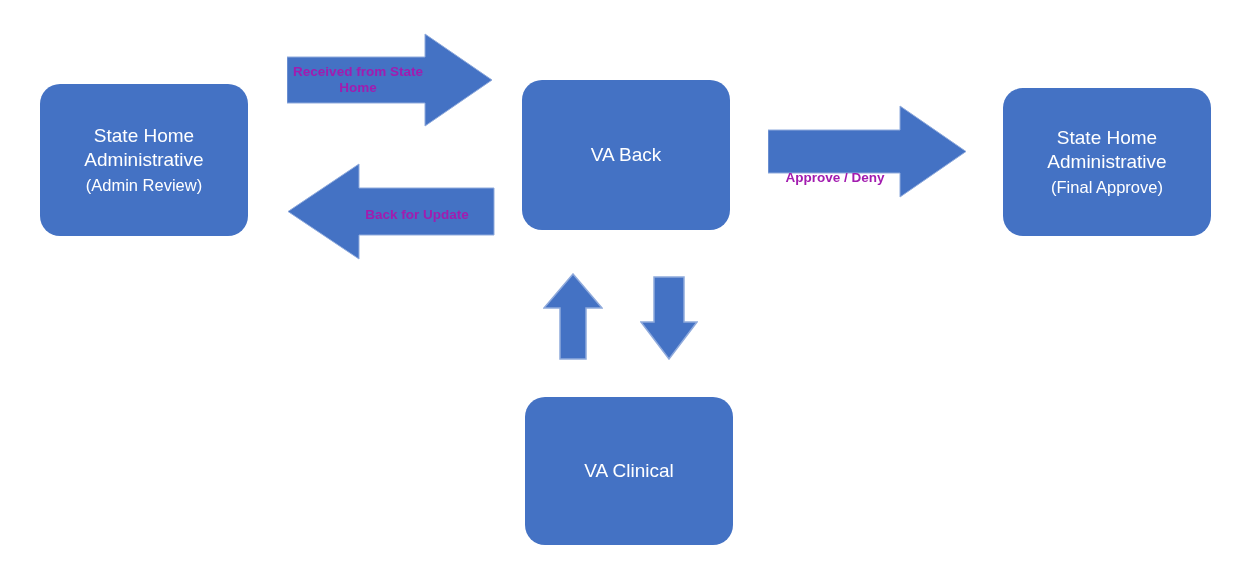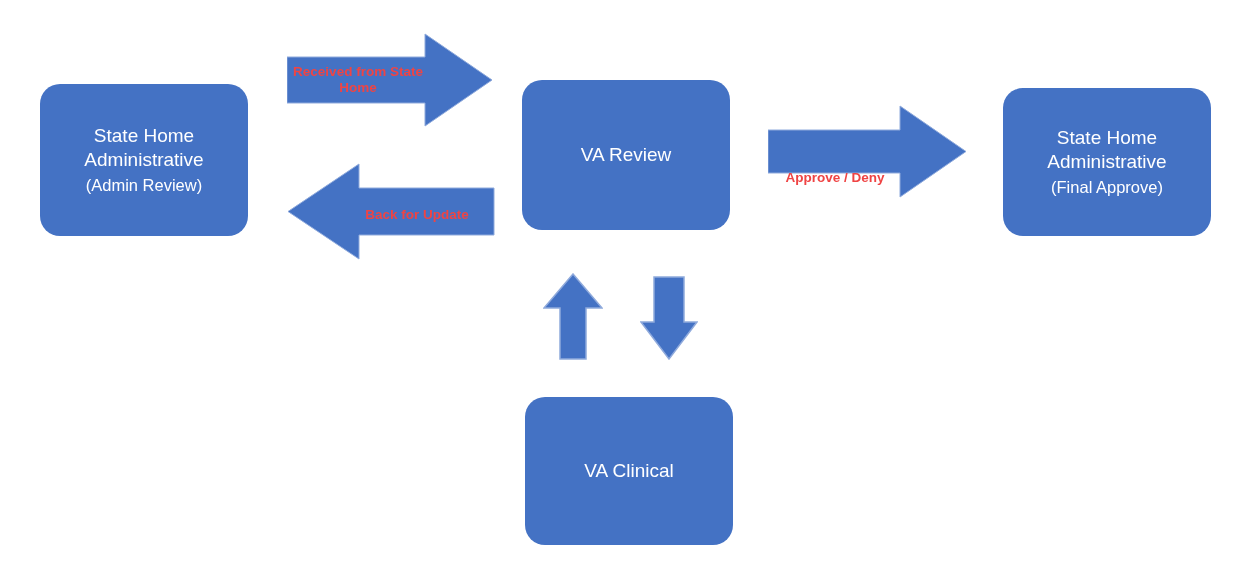--- a/index.html
+++ b/index.html
@@ -44,21 +44,21 @@
     position: absolute;
   }
   .arrow svg {
     position: absolute;
     left: 0;
     top: 0;
     display: block;
   }
   .arrow .arrow-label {
     position: absolute;
-    color: #ef4444;
+    color: #a21caf;
     font-size: 13.5px;
     font-weight: 700;
     line-height: 1.2;
     text-align: center;
     display: flex;
     align-items: center;
     justify-content: center;
   }
 </style>
 </head>
@@ -79,21 +79,21 @@
   </div>
 
   <div class="arrow" style="left:287px; top:163px; width:208px; height:97px;">
     <svg width="208" height="97" viewBox="0 0 208 97">
       <polygon points="207,25 72,25 72,1 1,48.5 72,96 72,72 207,72" fill="#4472C4" stroke="#8FAADC" stroke-width="1"></polygon>
     </svg>
     <div class="arrow-label" style="left:64px; top:25px; width:132px; height:54px;">Back for Update</div>
   </div>
 
   <div class="node" style="left:522px; top:80px; width:208px; height:150px;">
-    <span class="label">VA Review</span>
+    <span class="label">VA Back</span>
 
   </div>
 
   <div class="arrow" style="left:768px; top:105px; width:199px; height:93px;">
     <svg width="199" height="93" viewBox="0 0 199 93">
       <polygon points="0,25 132,25 132,1 198,46.5 132,92 132,68 0,68" fill="#4472C4" stroke="#8FAADC" stroke-width="1"></polygon>
     </svg>
     <div class="arrow-label" style="left:2px; top:25px; width:130px; height:43px;margin-top:27px;">Approve / Deny</div>
   </div>
 

